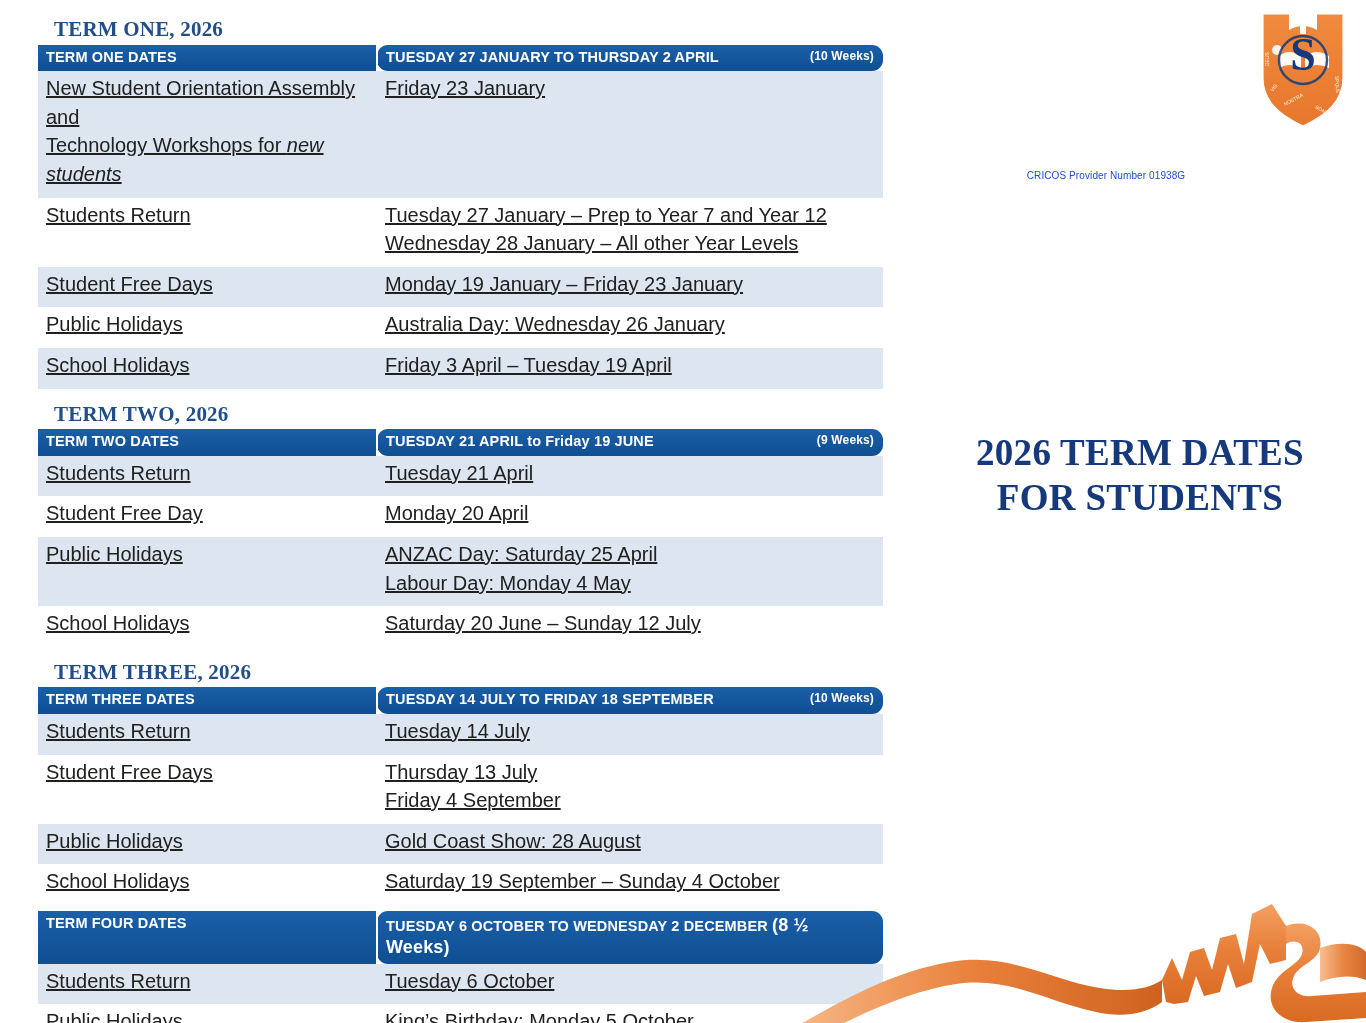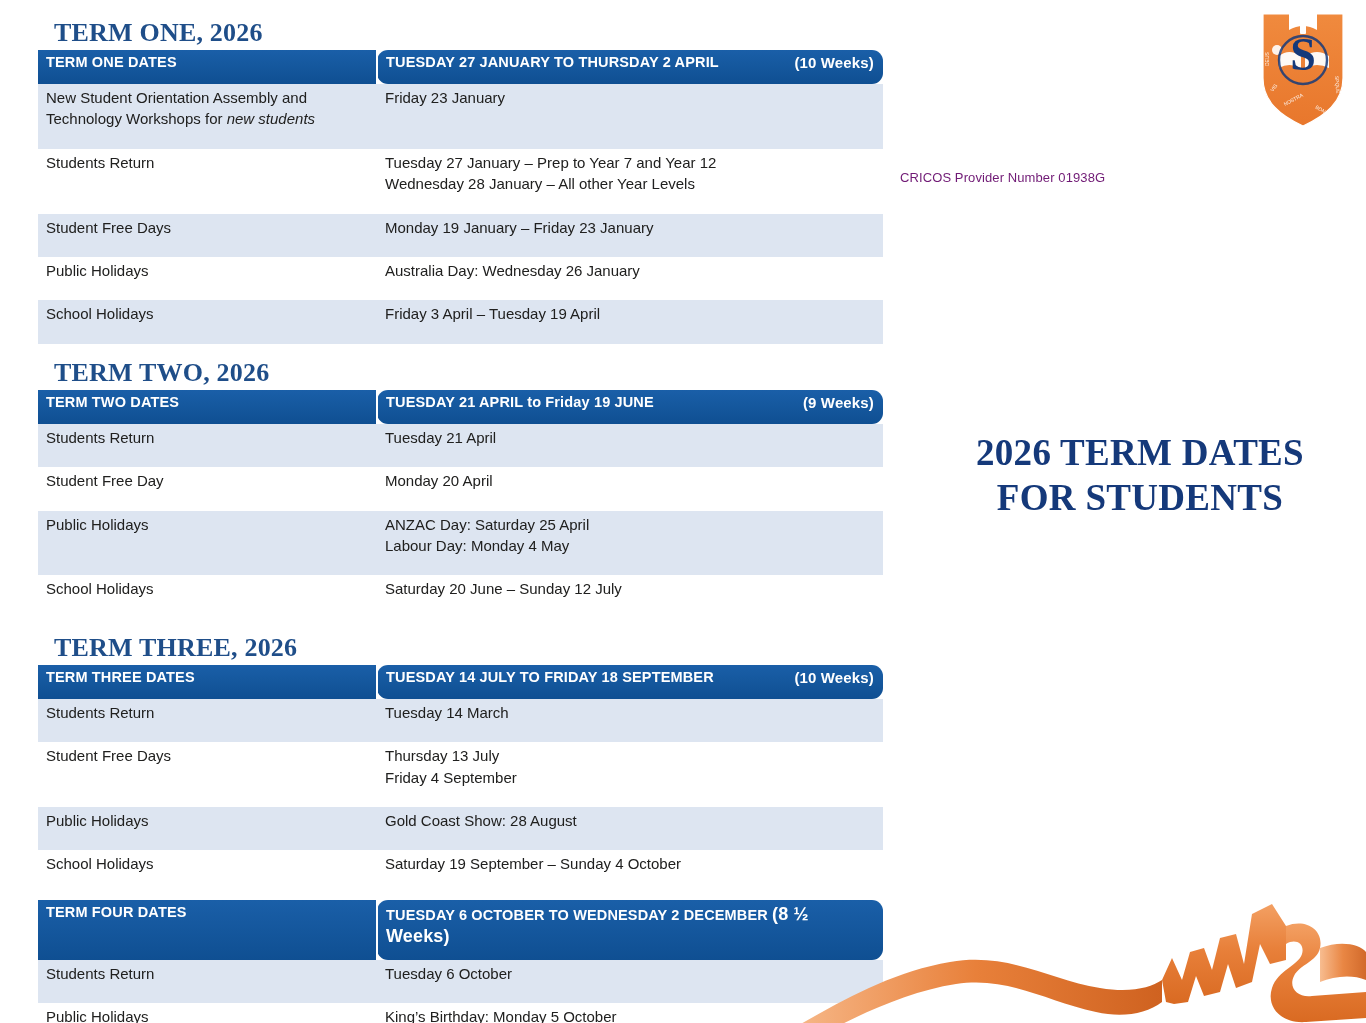--- a/index.html
+++ b/index.html
@@ -22,21 +22,21 @@
     left: 38px;
     top: 18px;
     width: 852px;
   }
 
   .term-block { margin-bottom: 6px; }
 
   .term-heading {
     font-family: "Liberation Serif", serif;
     font-weight: bold;
-    font-size: 26px;
+    font-size: 21px;
     letter-spacing: 0.2px;
     color: #1f4e89;
     margin: 0 0 3px 16px;
     line-height: 1.12;
   }
   .term-block.t2 .term-heading,
   .term-block.t3 .term-heading,
   .term-block.t4 .term-heading { margin-top: 14px; }
 
   .term-table {
@@ -46,43 +46,44 @@
   }
   .term-table td, .term-table th { padding: 0; vertical-align: top; }
 
   .hdr-row th {
     background: #10569f;
     background: linear-gradient(180deg,#1a5fa8 0%, #0f4f92 100%);
     color: #ffffff;
     font-size: 14.5px;
     font-weight: bold;
     text-align: left;
-    padding: 4px 8px 12px 8px;
+    padding: 4px 8px 5px 8px;
     line-height: 1.22;
     letter-spacing: 0.15px;
     font-family: "Liberation Sans", sans-serif;
   }
   .hdr-row th.hdr-left { width: 322px; border-right: 2px solid #ffffff; }
   .hdr-row th.hdr-right { position: relative; padding-right: 96px; border-radius: 11px; }
   .hdr-weeks {
     position: absolute;
     right: 9px;
     top: 4px;
-    font-size: 15px;
+    font-size: 12px;
     font-weight: bold;
   }
   .hdr-row th.hdr-right.inline-weeks { padding-right: 8px; }
   .hdr-weeks-inline { font-size: 18px; font-weight: bold; }
 
   .data-row td {
-    font-size: 15px;
+    font-size: 20px;
     line-height: 1.43;
-    padding: 3px 8px 19px 8px;
+    padding: 3px 8px 9px 8px;
     font-family: "Liberation Sans", sans-serif;
     color: #20201f;
+    text-decoration: underline;
   }
   .data-row td.col-label { width: 322px; }
   .data-row.shade td { background: #dde5f1; }
   .data-row.plain td { background: #ffffff; }
   .data-row td em { font-style: italic; }
   .cell-line { display: block; }
 
   
   #right-column {
     position: absolute;
@@ -110,24 +111,24 @@
     font-size: 36px;
     color: #1f4e89;
     letter-spacing: -0.4px;
     white-space: nowrap;
   }
   #cricos {
     position: absolute;
     left: 0px;
     top: 170px;
     width: 412px;
-    text-align: left;
+    text-align: center;
     font-family: "Liberation Sans", sans-serif;
-    font-size: 13px;
-    color: #701a75;
+    font-size: 10px;
+    color: #1d4ed8;
     letter-spacing: 0.1px;
   }
 
   #main-title {
     position: absolute;
     left: 20px;
     top: 430px;
     width: 440px;
     text-align: center;
     font-family: "Liberation Serif", serif;
@@ -250,21 +251,21 @@
         <thead>
           <tr class="hdr-row">
             <th class="hdr-left">TERM THREE DATES</th>
             <th class="hdr-right"><span>TUESDAY 14 JULY TO FRIDAY 18 SEPTEMBER</span><span class="hdr-weeks">(10 Weeks)</span></th>
           </tr>
         </thead>
         <tbody>
           <tr class="data-row shade">
             <td class="col-label">Students Return</td>
             <td class="col-value">
-              <span class="cell-line">Tuesday 14 March</span>
+              <span class="cell-line">Tuesday 14 July</span>
             </td>
           </tr>
           <tr class="data-row plain">
             <td class="col-label">Student Free Days</td>
             <td class="col-value">
               <span class="cell-line">Thursday 13 July</span>
               <span class="cell-line">Friday 4 September</span>
             </td>
           </tr>
           <tr class="data-row shade">

